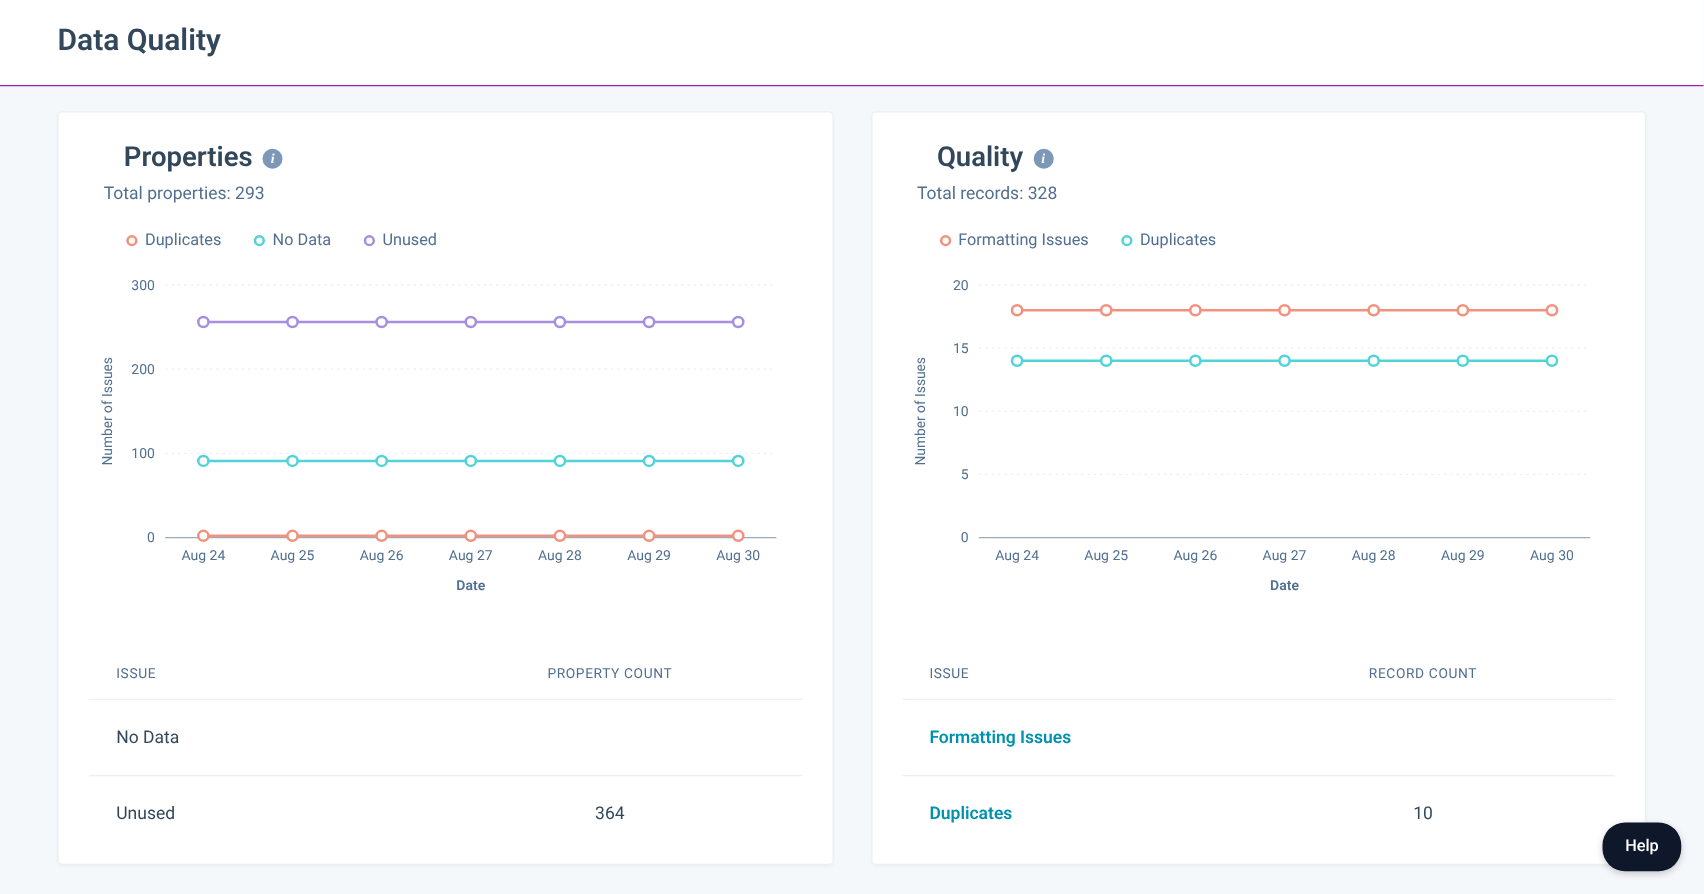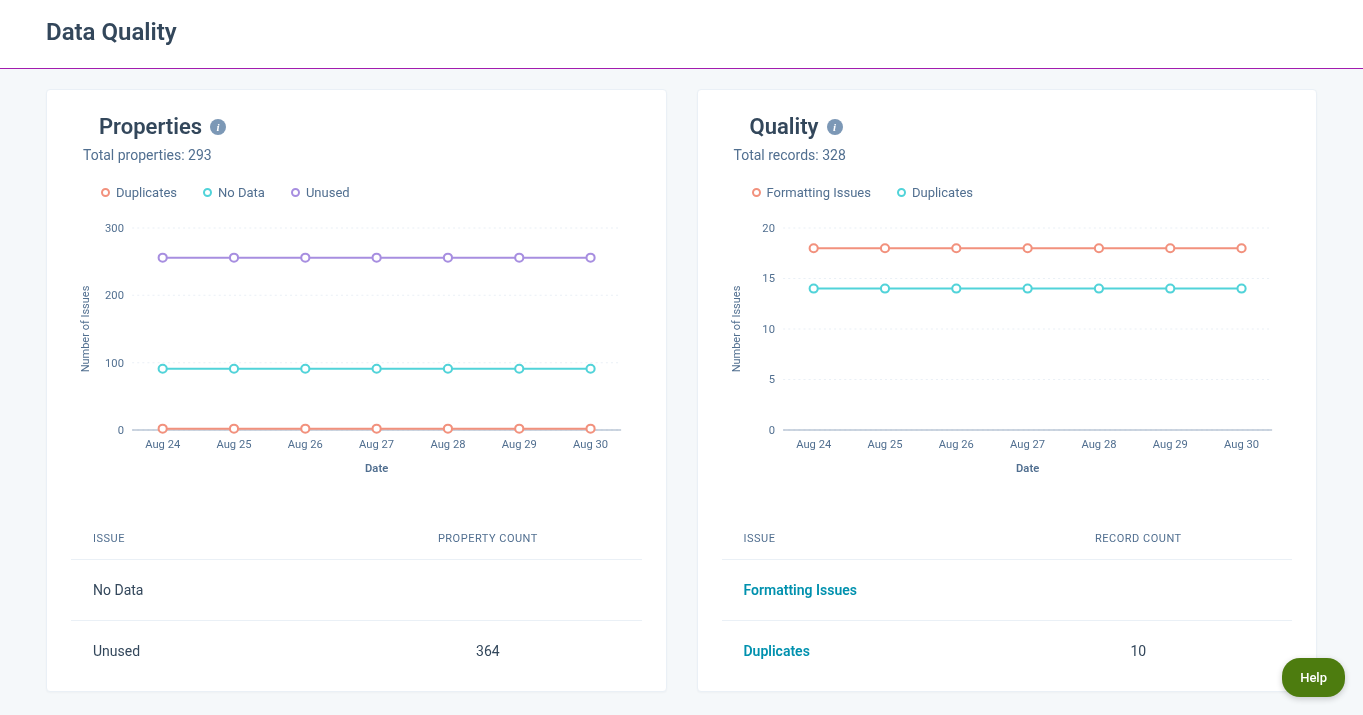--- a/index.html
+++ b/index.html
@@ -122,21 +122,21 @@
     border-top: 1px solid #eaf0f6;
     color: #33475b;
   }
   .col1 { flex: 1; }
   .col2 { flex: 1; text-align: center; }
   .link { color: #0091ae; font-weight: 600; cursor: pointer; }
   .help-btn {
     position: fixed;
     right: 18px;
     bottom: 18px;
-    background: #4d7c0f;
+    background: #0f172a;
     color: #fff;
     border-radius: 18px;
     padding: 12px 18px;
     font-size: 13px;
     font-weight: 500;
     cursor: pointer;
     box-shadow: 0 2px 6px rgba(0,0,0,0.2);
     text-align: right;
   }
 </style>

